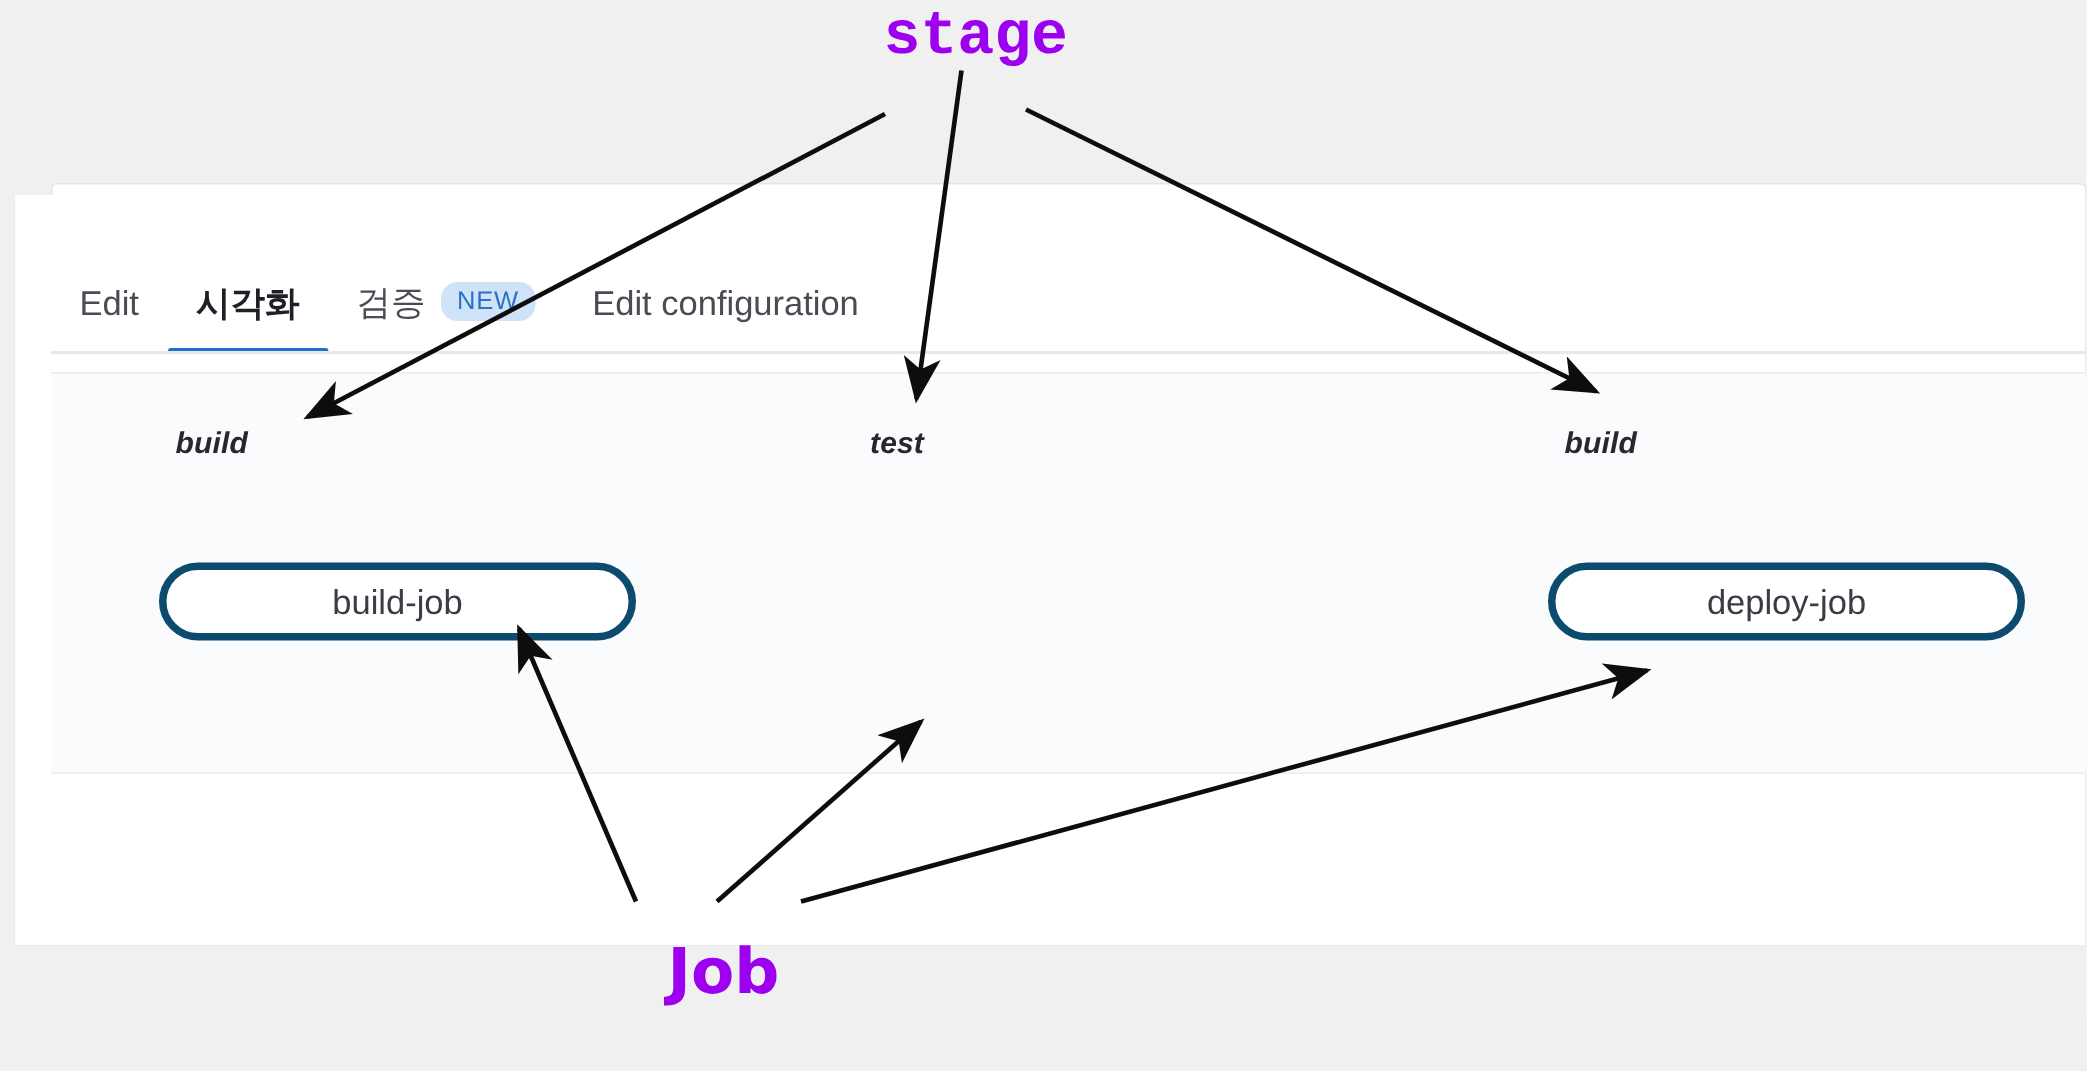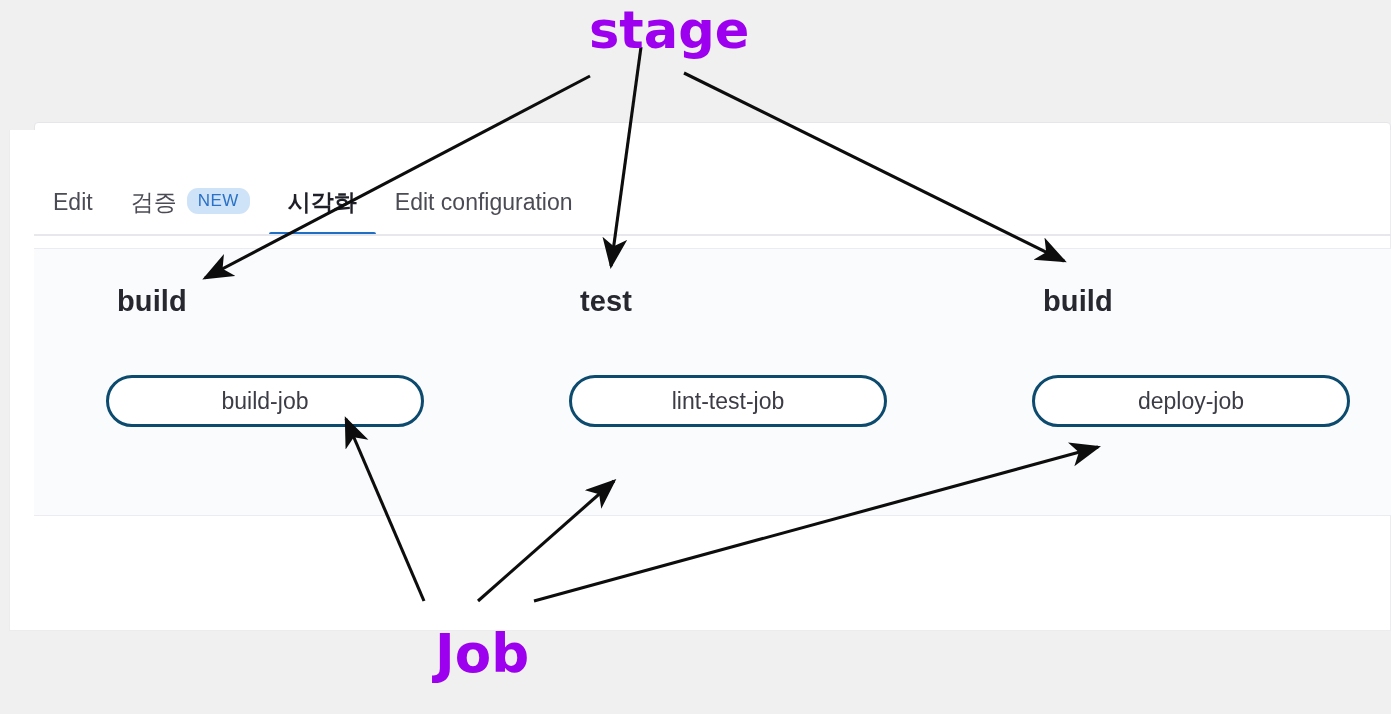--- a/index.html
+++ b/index.html
@@ -65,21 +65,21 @@
     left: 0;
     top: 0;
     display: flex;
     align-items: flex-end;
     height: 76px;
     gap: 0;
   }
   .tab {
     position: relative;
     display: flex;
-    align-items: flex-end;
+    align-items: center;
     gap: 10px;
     padding: 0 19px 22px 19px;
     font-size: 23px;
     color: #4b4b55;
     line-height: 1;
     cursor: pointer;
     white-space: nowrap;
   }
   .tab.active {
     color: #1f1f28;
@@ -134,38 +134,39 @@
     top: 0;
   }
   .stage-col.c0 { left: 72px; width: 318px; }
   .stage-col.c1 { left: 535px; width: 318px; }
   .stage-col.c2 { left: 998px; width: 318px; }
 
   .stage-title {
     position: absolute;
     top: 36px;
     left: 11px;
-    font-size: 29px;
+    font-size: 20px;
     font-weight: 700;
     color: #27272f;
     letter-spacing: .1px;
+    font-style: italic;
   }
 
   .job-list {
     position: absolute;
     top: 126px;
     left: 0;
     width: 318px;
   }
   .job-pill {
     box-sizing: border-box;
     width: 318px;
     height: 52px;
     background: #ffffff;
-    border: 3px solid #0c4a6e;
+    border: 5px solid #0c4a6e;
     border-radius: 26px;
     display: flex;
     align-items: center;
     justify-content: center;
     font-size: 23px;
     color: #3c3c46;
     margin-bottom: 20px;
     cursor: pointer;
   }
 
@@ -179,52 +180,53 @@
     position: absolute;
     color: #9d00ef;
     font-family: "DejaVu Sans", sans-serif;
     font-weight: 700;
     line-height: 1;
     white-space: nowrap;
   }
   .annot-stage {
     left: 589px;
     top: 5px;
-    font-size: 51px;
+    font-size: 41px;
+    font-family: Liberation Mono, monospace;
   }
   .annot-job {
-    left: 435px;
+    left: 445px;
     top: 627px;
-    font-size: 53px;
+    font-size: 42px;
   }
 </style>
 </head>
 <body>
 
 <div id="root">
 
   <div class="page-bg"></div>
 
   <div class="card-peek"></div>
   <div class="card"></div>
 
   <div class="tabbar">
     <div class="tabs">
 
       <div class="tab">
         <span class="tab-label">Edit</span>
       </div>
 
+      <div class="tab active">
+        <span class="tab-label">시각화</span>
+      </div>
+
       <div class="tab">
         <span class="tab-label">검증</span>
         <span class="badge-new">NEW</span>
-      </div>
-
-      <div class="tab active">
-        <span class="tab-label">시각화</span>
       </div>
 
       <div class="tab">
         <span class="tab-label">Edit configuration</span>
       </div>
 
     </div>
     <div class="tabbar-rule"></div>
   </div>
 
@@ -233,21 +235,20 @@
     <div class="stage-col c0">
       <div class="stage-title">build</div>
       <div class="job-list">
         <div class="job-pill">build-job</div>
       </div>
     </div>
 
     <div class="stage-col c1">
       <div class="stage-title">test</div>
       <div class="job-list">
-        <div class="job-pill">lint-test-job</div>
       </div>
     </div>
 
     <div class="stage-col c2">
       <div class="stage-title">build</div>
       <div class="job-list">
         <div class="job-pill">deploy-job</div>
       </div>
     </div>
 

